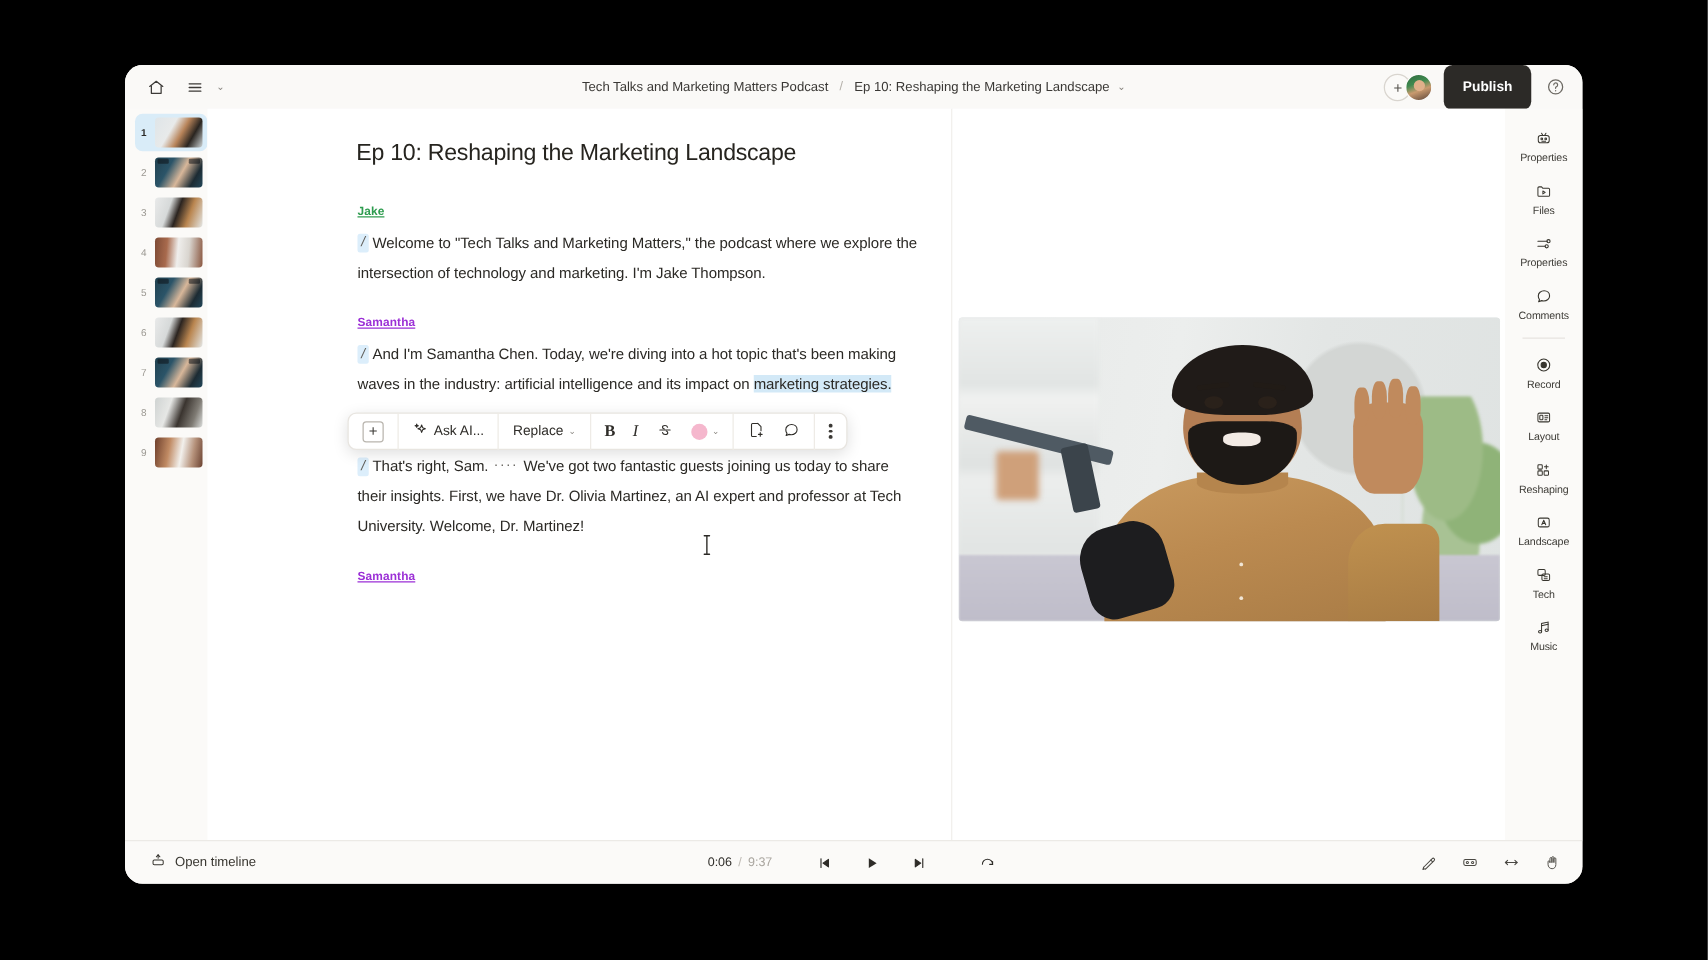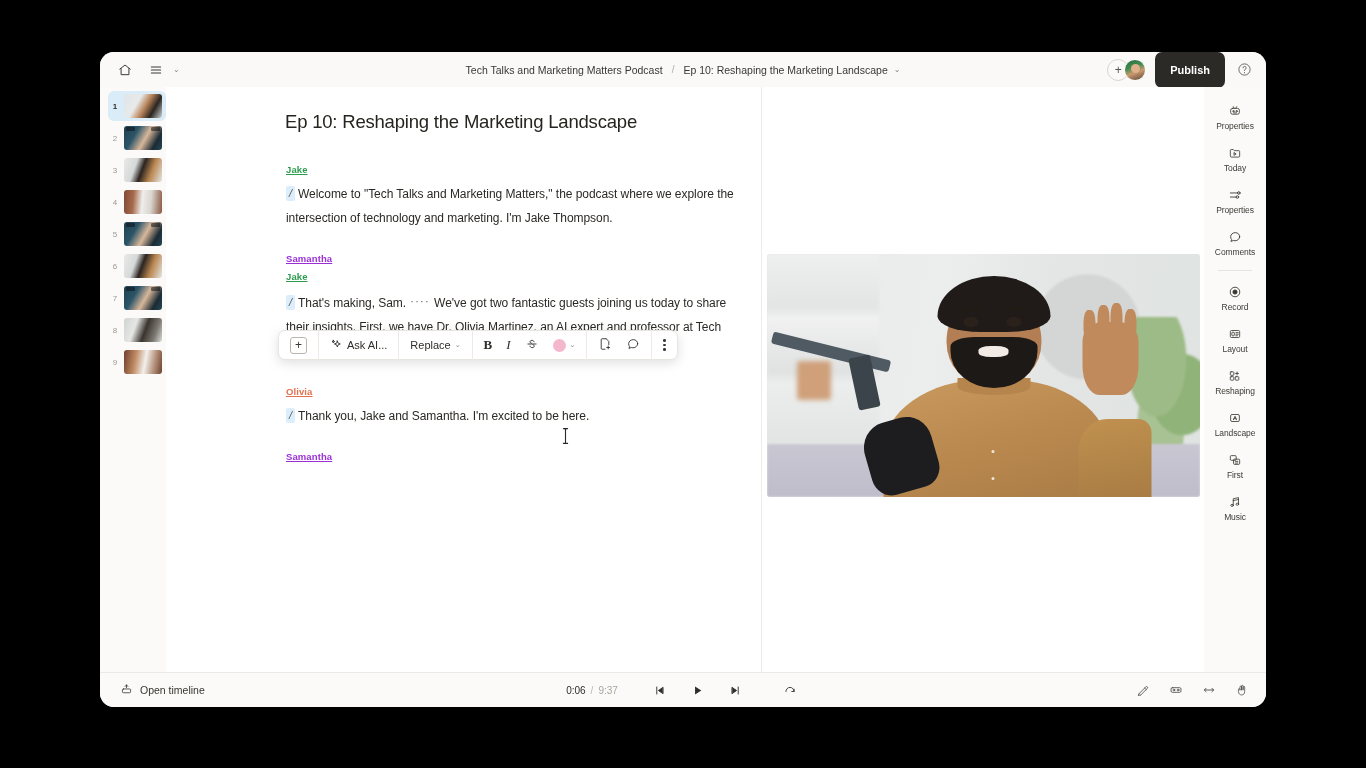--- a/index.html
+++ b/index.html
@@ -491,31 +491,28 @@
       <div class="transcript-inner">
         <div class="doc-title">Ep 10: Reshaping the Marketing Landscape</div>
 
         <div>
           <div class="speaker" style="color:#2e9c4f">Jake</div>
           <div class="para"><span class="mark">/</span><span>Welcome to "Tech Talks and Marketing Matters," the podcast where we explore the intersection of technology and marketing. I'm Jake Thompson.</span></div>
         </div>
 
         <div>
           <div class="speaker" style="color:#9b2fd6">Samantha</div>
+          <div class="para"><span class="mark">/</span><span>And I'm Samantha Chen. Today, we're diving into a hot topic that's been making waves in the industry: artificial intelligence and its impact on </span><span class="sel">marketing strategies.</span></div>
         </div>
 
         <div>
           <div class="speaker" style="color:#2e9c4f">Jake</div>
-          <div class="para"><span class="mark">/</span><span>That's making, Sam.</span> <span class="gap-dots">····</span> <span>We've got two fantastic guests joining us today to share their insights. First, we have Dr. Olivia Martinez, an AI expert and professor at Tech University. Welcome, Dr. Martinez!</span></div>
-        </div>
-
-        <div>
-          <div class="speaker" style="color:#e2714f">Olivia</div>
-          <div class="para"><span class="mark">/</span><span>Thank you, Jake and Samantha. I'm excited to be here.</span></div>
-        </div>
+          <div class="para"><span class="mark">/</span><span>That's right, Sam.</span> <span class="gap-dots">····</span> <span>We've got two fantastic guests joining us today to share their insights. First, we have Dr. Olivia Martinez, an AI expert and professor at Tech University. Welcome, Dr. Martinez!</span></div>
+        </div>
+
 
         <div>
           <div class="speaker" style="color:#9b2fd6">Samantha</div>
         </div>
       </div>
 
       <div class="fmt-toolbar">
         <div class="fmt-grp">
           <div class="fmt-btn">
             <span class="plus-box">+</span>
@@ -649,21 +646,21 @@
         </span>
         <span class="tlabel">Properties</span>
       </div>
       <div class="tool">
         <span class="ticon">
           <svg width="14" height="14" viewBox="0 0 24 24" fill="none" stroke="currentColor" stroke-width="1.4" stroke-linecap="round" stroke-linejoin="round">
               <path d="M4 7.5a1.5 1.5 0 0 1 1.5-1.5H9l1.8 2h7.7A1.5 1.5 0 0 1 20 9.5v8A1.5 1.5 0 0 1 18.5 19h-13A1.5 1.5 0 0 1 4 17.5z"></path>
               <path d="M10.8 11.5 14 13.6l-3.2 2.1z"></path>
             </svg>
         </span>
-        <span class="tlabel">Today</span>
+        <span class="tlabel">Files</span>
       </div>
       <div class="tool">
         <span class="ticon">
           <svg width="14" height="14" viewBox="0 0 24 24" fill="none" stroke="currentColor" stroke-width="1.5" stroke-linecap="round">
               <path d="M4 8.5h13M4 15.5h10"></path>
               <circle cx="18.5" cy="8.5" r="2.2"></circle>
               <circle cx="16" cy="15.5" r="2.2"></circle>
             </svg>
         </span>
         <span class="tlabel">Properties</span>
@@ -719,21 +716,21 @@
         <span class="tlabel">Landscape</span>
       </div>
       <div class="tool">
         <span class="ticon">
           <svg width="14" height="14" viewBox="0 0 24 24" fill="none" stroke="currentColor" stroke-width="1.4" stroke-linejoin="round">
               <rect x="4" y="4.5" width="10" height="8" rx="1.6"></rect>
               <rect x="9.5" y="10.5" width="10.5" height="9" rx="1.8"></rect>
               <path d="M12.6 17.2h4.2M12.6 14.3h4.2" stroke-linecap="round"></path>
             </svg>
         </span>
-        <span class="tlabel">First</span>
+        <span class="tlabel">Tech</span>
       </div>
       <div class="tool">
         <span class="ticon">
           <svg width="14" height="14" viewBox="0 0 24 24" fill="none" stroke="currentColor" stroke-width="1.4" stroke-linecap="round">
               <path d="M9 17.5V6.4l9-1.9v11"></path>
               <path d="M9 9.6l9-1.9"></path>
               <ellipse cx="7" cy="17.8" rx="2.2" ry="1.8"></ellipse>
               <ellipse cx="16" cy="15.8" rx="2.2" ry="1.8"></ellipse>
             </svg>
         </span>

